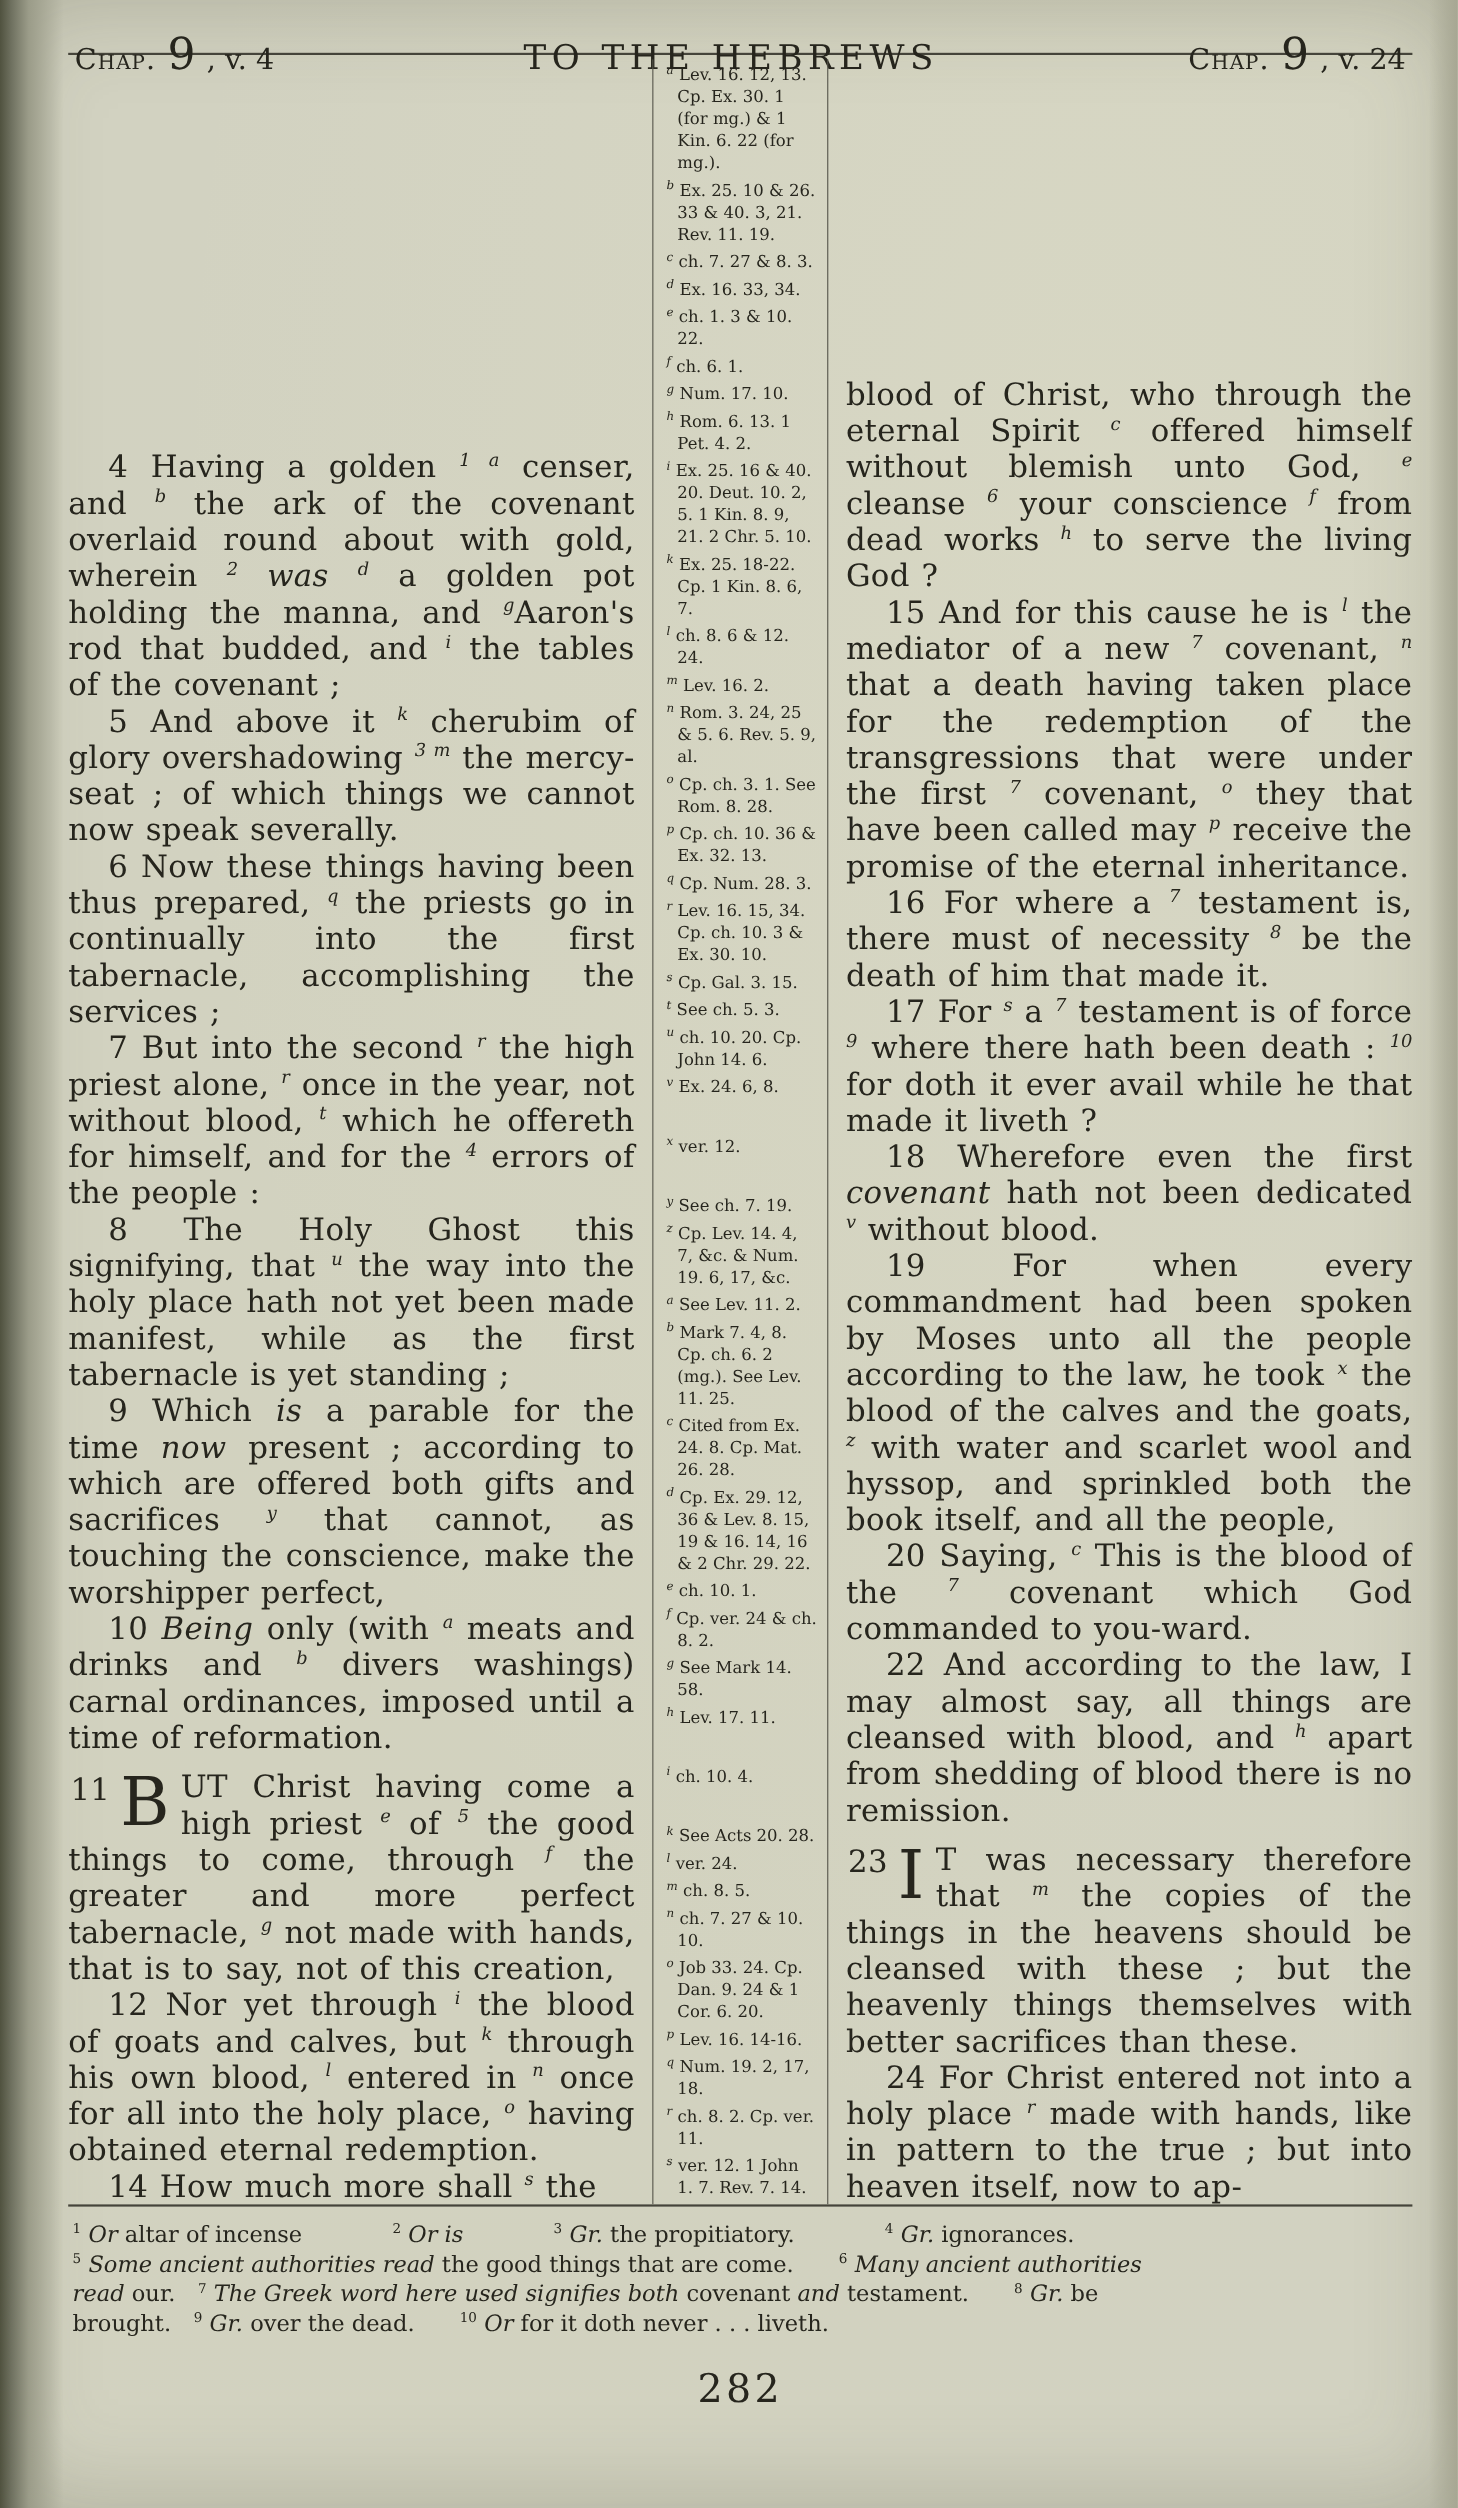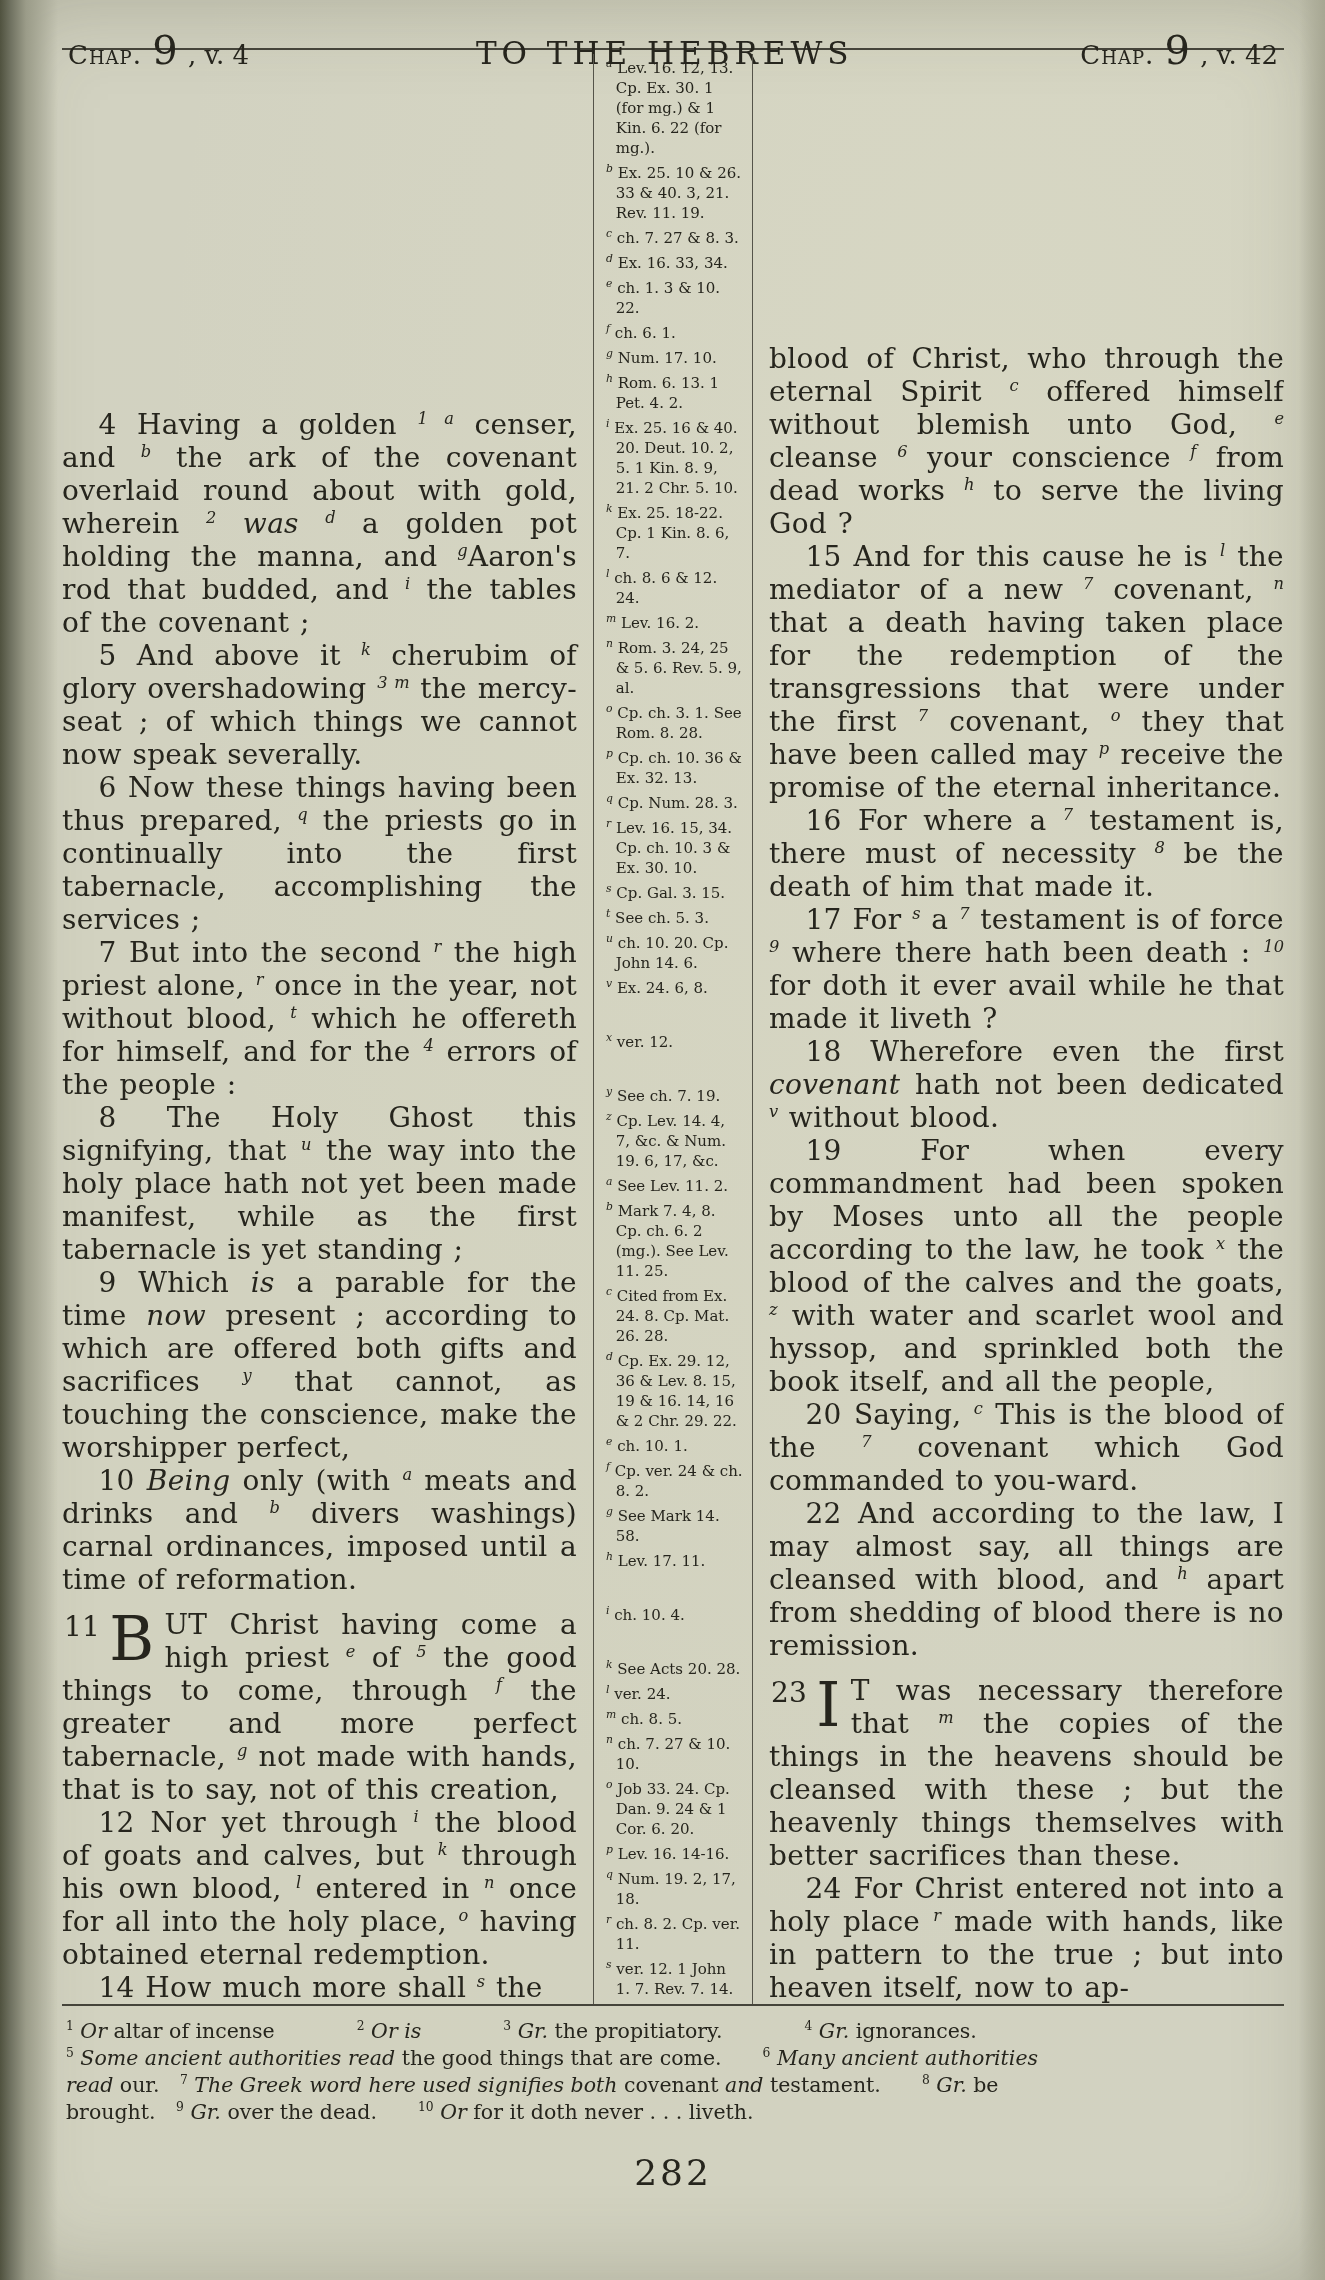--- a/index.html
+++ b/index.html
@@ -93,21 +93,21 @@
     <div class="header">
       <div class="chap">
         <span class="sc">Chap.</span>
         <span class="bignum">9</span>
         <span>, v. 4</span>
       </div>
       <div class="title">TO THE HEBREWS</div>
       <div class="chap">
         <span class="sc">Chap.</span>
         <span class="bignum">9</span>
-        <span>, v. 42</span>
+        <span>, v. 24</span>
       </div>
     </div>
 
     <div class="rule"></div>
 
     <div class="columns">
       <div class="col main" id="left-col">
           <p class="verse">4 Having a golden <sup>1 a</sup> censer, and <sup>b</sup> the ark of the covenant overlaid round about with gold, wherein <sup>2</sup> <i>was</i> <sup>d</sup> a golden pot holding the manna, and <sup>g</sup>Aaron's rod that budded, and <sup>i</sup> the tables of the covenant ;</p>
           <p class="verse">5 And above it <sup>k</sup> cherubim of glory overshadowing <sup>3 m</sup> the mercy-seat ; of which things we cannot now speak severally.</p>
           <p class="verse">6 Now these things having been thus prepared, <sup>q</sup> the priests go in continually into the first tabernacle, accomplishing the services ;</p>

